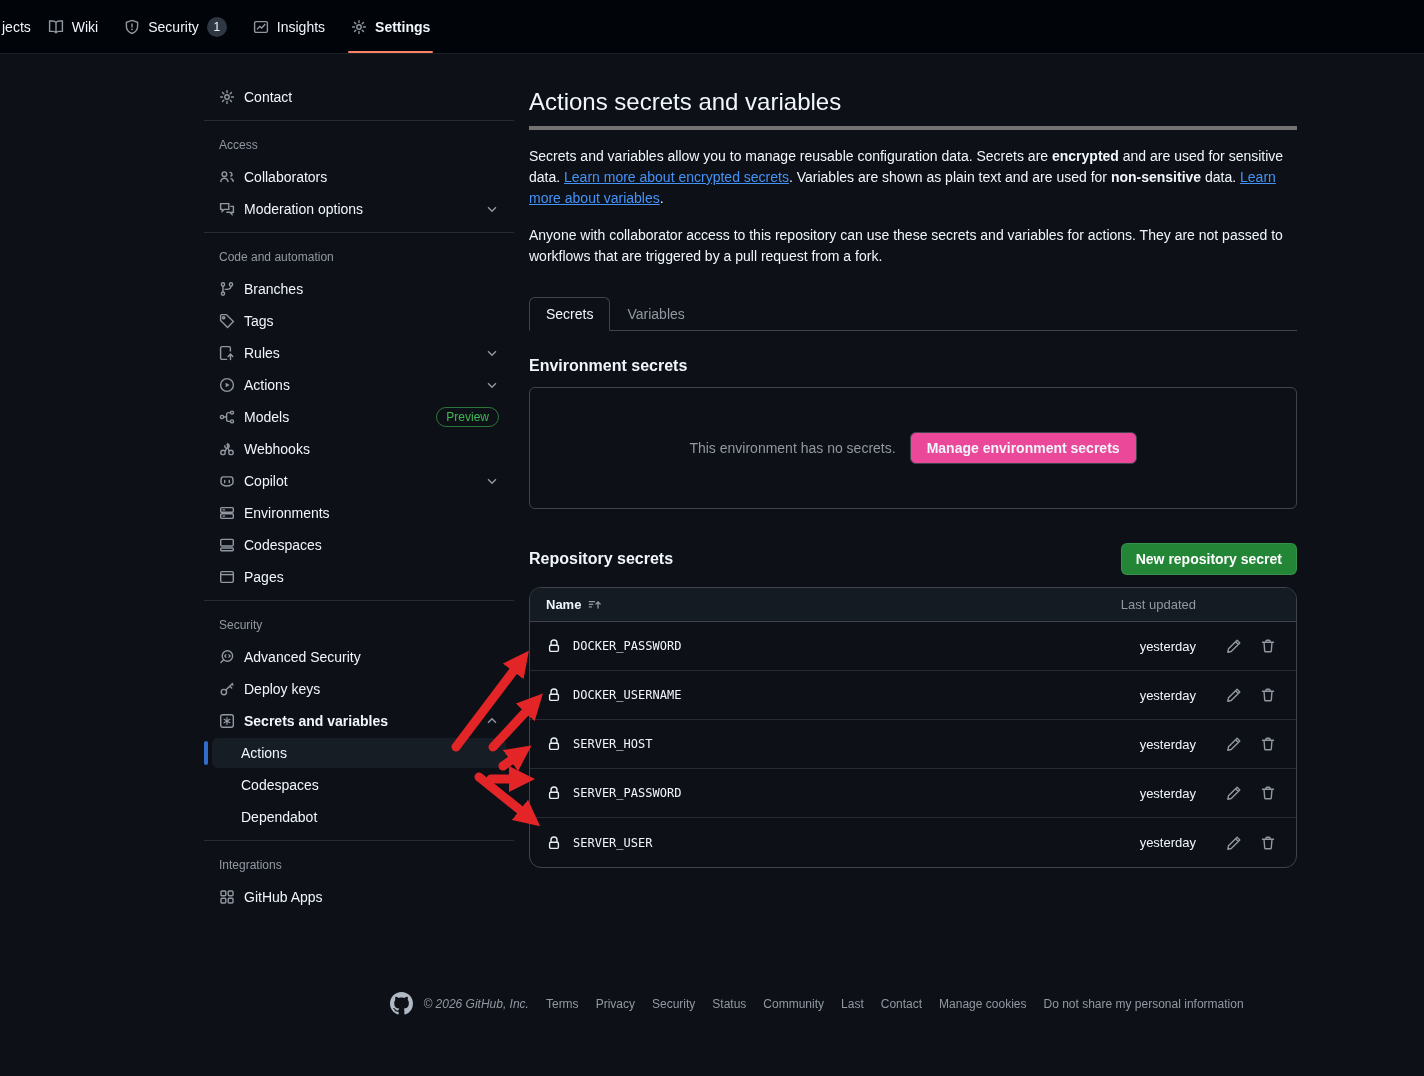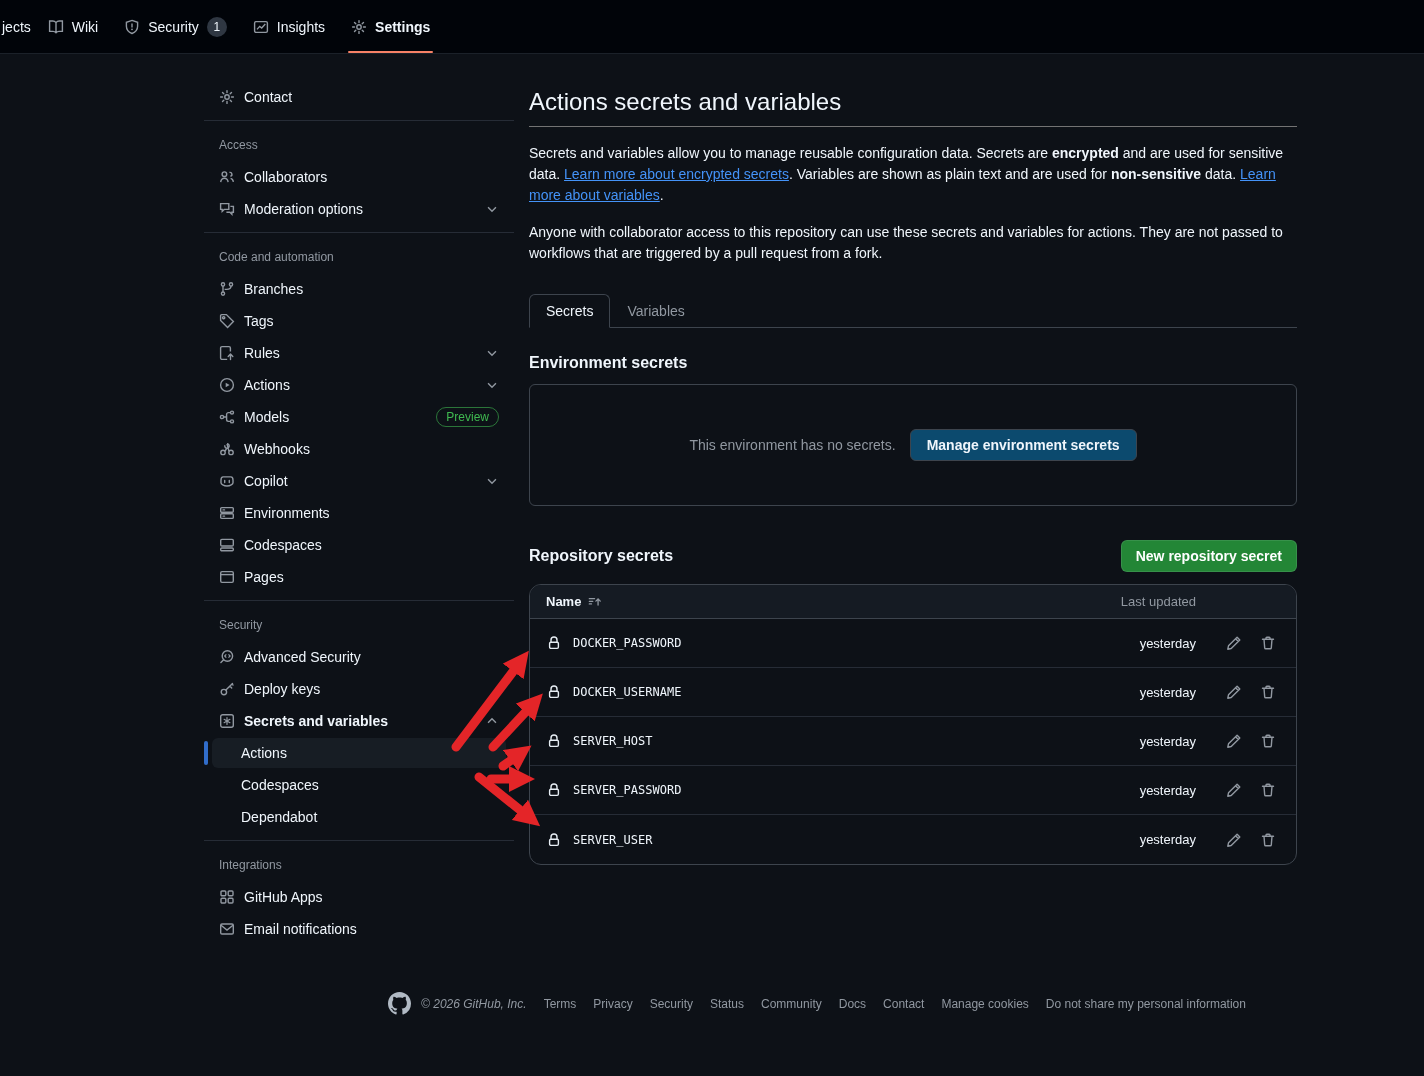--- a/index.html
+++ b/index.html
@@ -62,21 +62,21 @@
   .bold { font-weight:700; }
   .preview-badge {
     margin-left:auto; color:#3fb950; border:1px solid rgba(63,185,80,0.6);
     border-radius:999px; font-size:12px; padding:1px 9px; line-height:16px;
   }
 
   
   .main { width:768px; margin-left:15px; padding-top:8px; }
   .page-title {
     font-size:24px; font-weight:400; color:#f0f6fc;
-    padding-bottom:10px; border-bottom:1px solid #737373; margin-bottom:16px;
+    padding-bottom:10px; border-bottom:4px solid #737373; margin-bottom:16px;
   }
   .intro, .para2 { font-size:14px; line-height:1.5; color:#f0f6fc; }
   .para2 { margin-top:16px; }
   .intro a, .intro .link { color:#4493f8; text-decoration:underline; cursor:pointer; }
   .b { font-weight:700; }
 
   .tabnav { margin-top:30px; border-bottom:1px solid #3d444d; display:flex; padding-left:0; }
   .tab {
     padding:8px 16px; font-size:14px; cursor:pointer; border:1px solid transparent;
     margin-bottom:-1px; border-radius:6px 6px 0 0;
@@ -85,21 +85,21 @@
   .tab.inactive { color:#9198a1; }
 
   .section-h { font-size:16px; font-weight:700; margin-top:26px; margin-bottom:12px; }
 
   .env-box {
     border:1px solid #3d444d; border-radius:6px; height:122px;
     display:flex; flex-direction:row; align-items:center; justify-content:center; gap:14px;
   }
   .env-empty { color:#9198a1; font-size:14px; }
   .btn-secondary {
-    background:#0c4a6e; border:1px solid #3d444d; color:#f0f6fc;
+    background:#ec4899; border:1px solid #3d444d; color:#f0f6fc;
     font-weight:700; font-size:14px; padding:7px 16px; border-radius:6px;
     font-family:"Liberation Sans", sans-serif; cursor:pointer;
   }
   .repo-head { display:flex; align-items:center; justify-content:space-between; margin-top:34px; margin-bottom:12px; }
   .repo-head .section-h { margin:0; }
   .btn-primary {
     background:#238636; border:1px solid rgba(240,246,252,0.1); color:#ffffff;
     font-weight:700; font-size:14px; padding:7px 14px; border-radius:6px;
     font-family:"Liberation Sans", sans-serif; cursor:pointer;
   }
@@ -336,27 +336,20 @@
     <div class="side-title">Integrations</div>
     <div class="side-item">
       <svg class="icon" width="16" height="16" viewBox="0 0 16 16" fill="none" stroke="currentColor" stroke-width="1.4">
           <rect x="2" y="2" width="4.8" height="4.8" rx="1"></rect>
           <rect x="9.2" y="2" width="4.8" height="4.8" rx="1"></rect>
           <rect x="2" y="9.2" width="4.8" height="4.8" rx="1"></rect>
           <rect x="9.2" y="9.2" width="4.8" height="4.8" rx="1"></rect>
         </svg>
       <span>GitHub Apps</span>
     </div>
-    <div class="side-item">
-      <svg class="icon" width="16" height="16" viewBox="0 0 16 16" fill="none" stroke="currentColor" stroke-width="1.4">
-          <rect x="1.7" y="3" width="12.6" height="10" rx="1.3"></rect>
-          <path d="M2 4.2L8 9l6-4.8"></path>
-        </svg>
-      <span>Email notifications</span>
-    </div>
   </nav>
 
   <main class="main">
     <h1 class="page-title">Actions secrets and variables</h1>
 
     <p class="intro"><span>Secrets and variables allow you to manage reusable configuration data. Secrets are </span><span class="b">encrypted</span><span> and are used for sensitive data. </span><span class="link">Learn more about encrypted secrets</span><span>. Variables are shown as plain text and are used for </span><span class="b">non-sensitive</span><span> data. </span><span class="link">Learn more about variables</span><span>.</span></p>
 
     <p class="para2">Anyone with collaborator access to this repository can use these secrets and variables for actions. They are not passed to workflows that are triggered by a pull request from a fork.</p>
 
     <div class="tabnav">
@@ -511,21 +504,21 @@
     <svg width="23" height="23" viewBox="0 0 16 16" fill="#b1bac4">
         <path d="M8 0C3.58 0 0 3.58 0 8c0 3.54 2.29 6.53 5.47 7.59.4.07.55-.17.55-.38 0-.19-.01-.82-.01-1.49-2.01.37-2.53-.49-2.69-.94-.09-.23-.48-.94-.82-1.13-.28-.15-.68-.52-.01-.53.63-.01 1.08.58 1.23.82.72 1.21 1.87.87 2.33.66.07-.52.28-.87.51-1.07-1.78-.2-3.64-.89-3.64-3.95 0-.87.31-1.59.82-2.15-.08-.2-.36-1.02.08-2.12 0 0 .67-.21 2.2.82.64-.18 1.32-.27 2-.27s1.36.09 2 .27c1.53-1.04 2.2-.82 2.2-.82.44 1.1.16 1.92.08 2.12.51.56.82 1.27.82 2.15 0 3.07-1.87 3.75-3.65 3.95.29.25.54.73.54 1.48 0 1.07-.01 1.93-.01 2.2 0 .21.15.46.55.38A8.01 8.01 0 0 0 16 8c0-4.42-3.58-8-8-8z"></path>
       </svg>
     <span>© 2026 GitHub, Inc.</span>
   </span>
   <a class="flink">Terms</a>
   <a class="flink">Privacy</a>
   <a class="flink">Security</a>
   <a class="flink">Status</a>
   <a class="flink">Community</a>
-  <a class="flink">Docs</a>
+  <a class="flink">Last</a>
   <a class="flink">Contact</a>
   <a class="flink">Manage cookies</a>
   <a class="flink">Do not share my personal information</a>
 </footer>
 
 <svg class="arrows-overlay" width="1424" height="1076" viewBox="0 0 1424 1076">
   <defs>
     <marker id="ah" viewBox="0 0 10 10" refX="5" refY="5" markerWidth="26" markerHeight="26" markerUnits="userSpaceOnUse" orient="auto">
       <path d="M0 0 L10 5 L0 10 z" fill="#e42528"></path>
     </marker>

